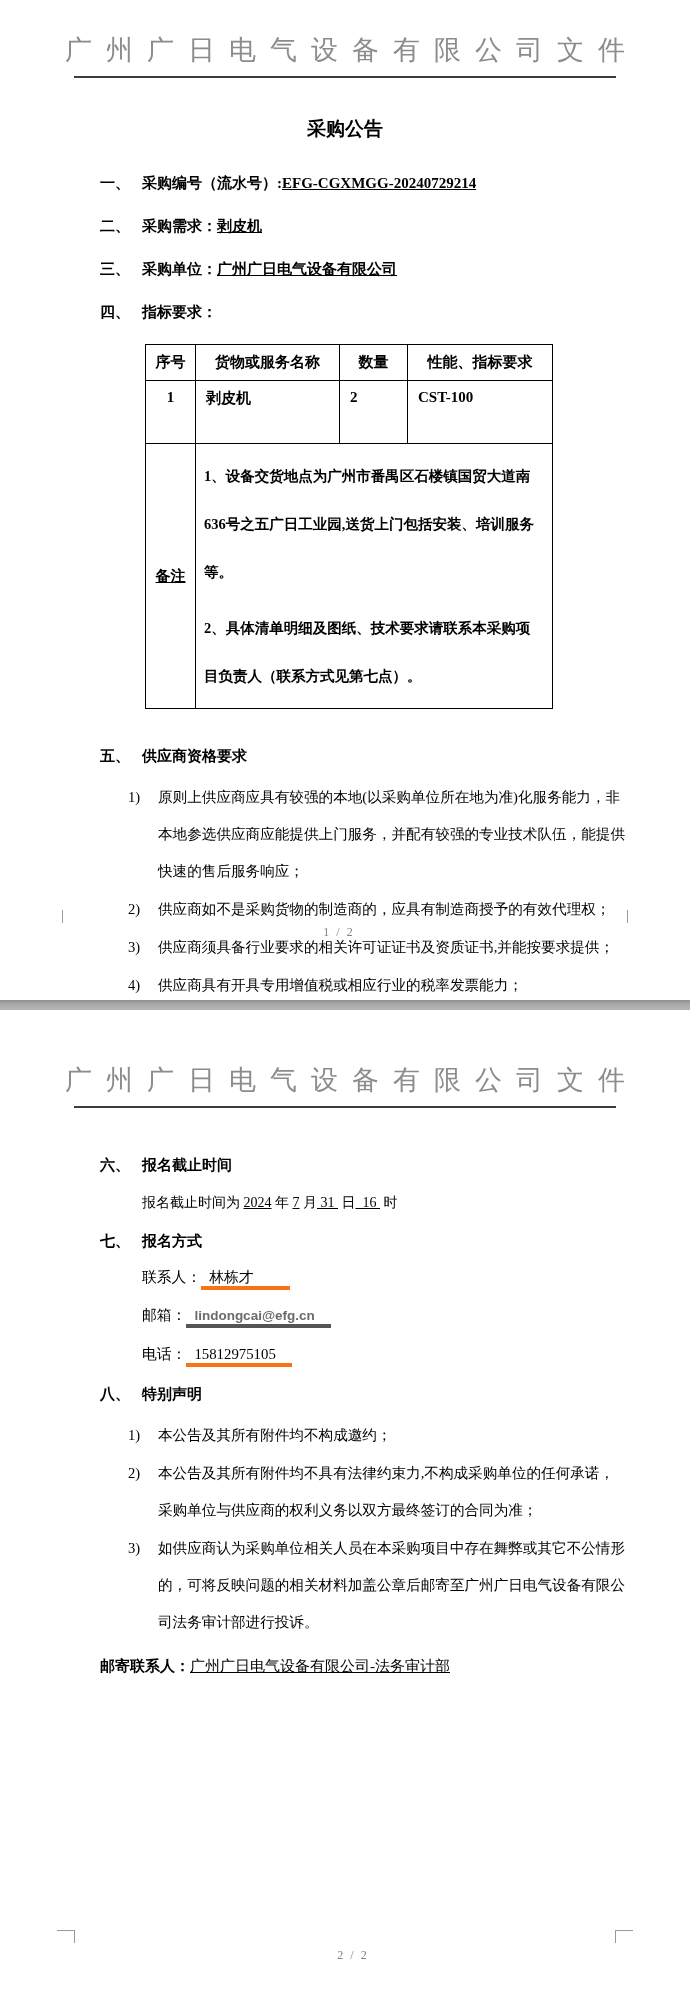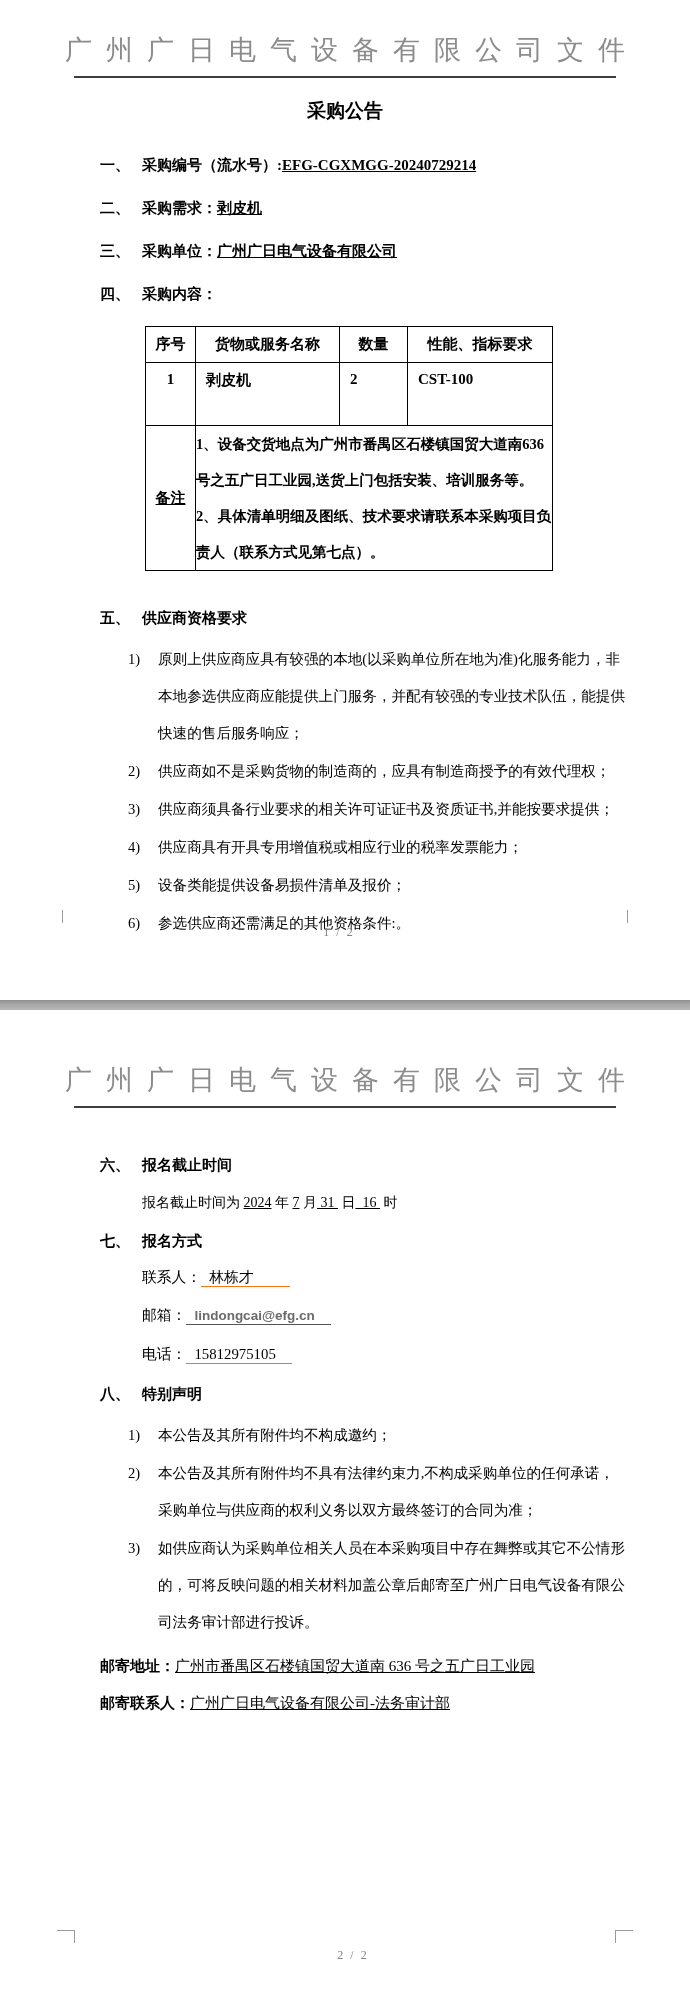--- a/index.html
+++ b/index.html
@@ -13,39 +13,39 @@
   #page-2 { height:983px; }
   .page-separator { height:10px; width:100%; background:linear-gradient(180deg,#8f8f8f 0%,#a9a9a9 45%,#b6b6b6 100%); }
 
   .hdr-title {
     margin-top:32px; text-align:center; color:#8c8c8c;
     font-size:27px; line-height:36px; letter-spacing:14px; text-indent:14px;
     font-weight:normal; white-space:nowrap;font-family:Liberation Serif, serif;
   }
   .hdr-rule { width:542px; margin:8px auto 0 auto; border-top:2px solid #3d3d3d; height:0; }
 
-  .doc-title { margin-top:20px; text-align:center; font-weight:bold; font-size:19px; line-height:26px; }
+  .doc-title { margin-top:38px; text-align:center; font-weight:bold; font-size:19px; line-height:26px; }
 
   .sec-list { margin-top:30px; }
   .sec { display:flex; margin:0 58px 21px 100px; font-size:15px; line-height:22px; font-weight:bold; }
   .sec .num { flex:none; width:42px; }
   .sec .lbl { white-space:nowrap; }
   .sec .val { text-decoration:underline; }
 
   table.ptable { border-collapse:collapse; margin:12px 0 0 145px; table-layout:fixed; width:403px;
                  font-size:15px; font-weight:bold; }
   table.ptable td { border:1.6px solid #000; padding:0; vertical-align:middle; }
   .c-idx { width:49px; }  .c-name { width:143px;margin-top:31px; } .c-qty { width:67px; } .c-spec { width:144px; }
   tr.thead td { height:35px; text-align:center; }
   tr.trow td { height:54px; vertical-align:top; padding-top:8px; }
   tr.trow td.center { text-align:center; }
   tr.trow td.padl { padding-left:10px; }
   td.remark-label { text-align:center; vertical-align:middle;text-decoration:underline; }
   td.remark-body { padding:6px 6px 6px 10px; font-size:14.5px; }
-  td.remark-body p { margin:0; line-height:36px; }
+  td.remark-body p { margin:8px; line-height:48px; }
 
   .qual-head { display:flex; margin:36px 58px 0 100px; font-size:15px; line-height:22px; font-weight:bold; }
   .qual-head .num { flex:none; width:42px; }
 
   .subitems { margin-top:12px; }
   .subitem { display:flex; margin:0 58px 1px 128px; font-size:14.6px; line-height:37px; }
   .subitem .n { flex:none; width:30px; }
   .subitem .t { width:470px; }
 
   .pagefoot { position:absolute; left:0; right:12px; text-align:center; color:#7f8288; font-size:12px; letter-spacing:2px; }
@@ -57,21 +57,21 @@
   .corner { position:absolute; width:17px; height:12px; top:920px; }
   .corner.l { left:57px; border-top:1px solid #9a9a9a; border-right:1px solid #9a9a9a; }
   .corner.r { right:57px; border-top:1px solid #9a9a9a; border-left:1px solid #9a9a9a; }
 
   .para { margin:16px 58px 0 142px; font-size:14px; line-height:22px; }
   .dl span { white-space:pre-wrap; }
   .dl .u { text-decoration:underline; }
 
   .contact-line { margin:14px 58px 16px 142px; font-size:14.8px; line-height:22px; }
   .contact-line.tight { margin-top:0; }
-  .uline { border-bottom:1px solid #f97316; padding:0 36px 1px 8px;margin-top:24px; }
+  .uline { border-bottom:4px solid #f97316; padding:0 36px 1px 8px;margin-top:24px; }
   .uline.short { padding-right:16px; }
   .email { font-family:"Liberation Sans", sans-serif; color:#6b6b6b; border-bottom-color:#555; font-size:13.5px;font-weight:bold; }
 
   .mailing { margin:14px 58px 15px 100px; font-size:15px; line-height:22px; }
   .mailing .mlabel { font-weight:bold; }
   .mailing .mval { text-decoration:underline; }
 </style>
 </head>
 <body>
 
@@ -91,21 +91,21 @@
       <span class="lbl">采购需求：</span>
       <span class="val">剥皮机</span>
     </div>
     <div class="sec">
       <span class="num">三、</span>
       <span class="lbl">采购单位：</span>
       <span class="val">广州广日电气设备有限公司</span>
     </div>
     <div class="sec">
       <span class="num">四、</span>
-      <span class="lbl">采购内容：</span>
+      <span class="lbl">指标要求：</span>
     </div>
   </div>
 
   <table class="ptable">
     <tbody>
         <tr class="thead">
       <td class="c-idx">序号</td>
       <td class="c-name">货物或服务名称</td>
       <td class="c-qty">数量</td>
       <td class="c-spec">性能、指标要求</td>
@@ -204,22 +204,19 @@
       <span class="n">2)</span>
       <span class="t">本公告及其所有附件均不具有法律约束力,不构成采购单位的任何承诺，采购单位与供应商的权利义务以双方最终签订的合同为准；</span>
     </div>
     <div class="subitem">
       <span class="n">3)</span>
       <span class="t">如供应商认为采购单位相关人员在本采购项目中存在舞弊或其它不公情形的，可将反映问题的相关材料加盖公章后邮寄至广州广日电气设备有限公司法务审计部进行投诉。</span>
     </div>
   </div>
 
   <div class="mailing">
-    <span class="mlabel">邮寄地址：</span><span class="mval">广州市番禺区石楼镇国贸大道南 636 号之五广日工业园</span>
-  </div>
-  <div class="mailing">
     <span class="mlabel">邮寄联系人：</span><span class="mval">广州广日电气设备有限公司-法务审计部</span>
   </div>
 
   <div class="corner l"></div>
   <div class="corner r"></div>
   <div class="pagefoot">2 / 2</div>
 </div>
 
 </body></html>

